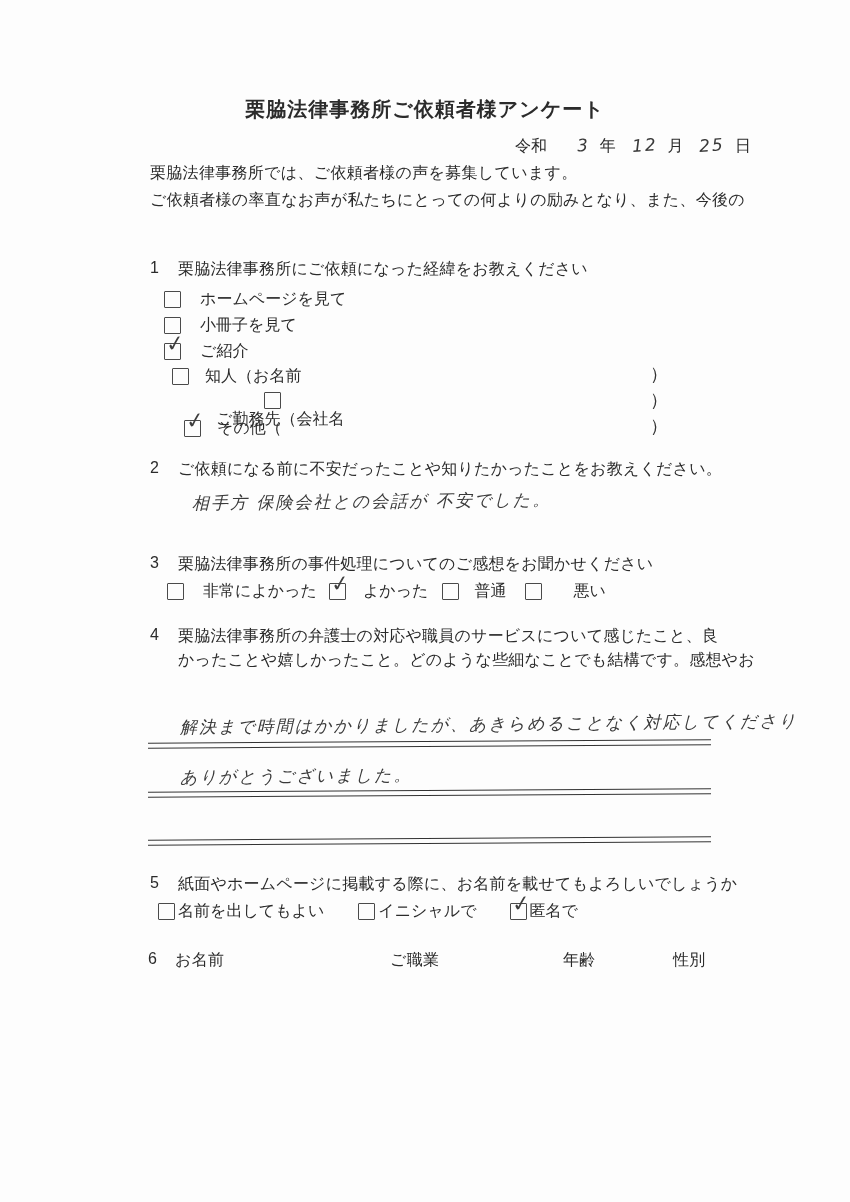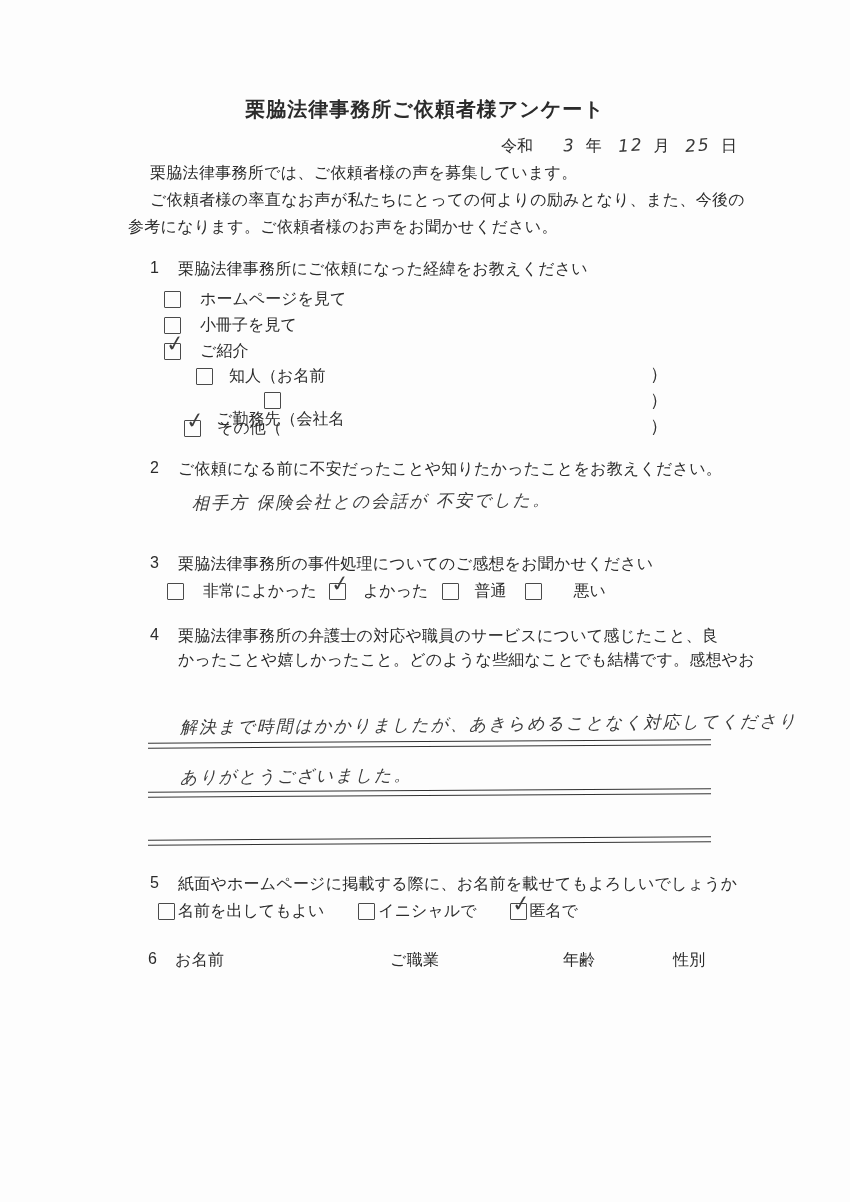--- a/index.html
+++ b/index.html
@@ -12,21 +12,21 @@
     color:#2b2b2b;
     overflow:hidden;
   }
   .abs{position:absolute;}
   .title{
     left:0;right:0;top:96px;
     text-align:center;
     font-size:20px;font-weight:600;letter-spacing:1px;
   }
   .date-row{
-    top:135px;left:501px;
+    top:135px;left:515px;
     display:flex;align-items:baseline;
     font-size:16px;
     justify-content:space-between;
   }
   .date-row .era{margin-right:30px;}
   .date-row .unit{margin-right:16px;}
   .hw{
     font-family:"DejaVu Sans","Liberation Sans",sans-serif;
     font-style:italic;
     color:#3a3a3a;
@@ -91,21 +91,20 @@
     <span class="hw date-hw">3</span>
     <span class="unit">年</span>
     <span class="hw date-hw">12</span>
     <span class="unit">月</span>
     <span class="hw date-hw">25</span>
     <span>日</span>
   </div>
 
   <div class="abs intro-line" style="left:150px;top:163px;">栗脇法律事務所では、ご依頼者様の声を募集しています。</div>
   <div class="abs intro-line" style="left:150px;top:190px;">ご依頼者様の率直なお声が私たちにとっての何よりの励みとなり、また、今後の</div>
-  <div class="abs intro-line" style="left:128px;top:217px;">参考になります。ご依頼者様のお声をお聞かせください。</div>
 
   <div class="abs q-head" style="left:150px;top:259px;">
     <span class="q-num">1</span>
     <span>栗脇法律事務所にご依頼になった経緯をお教えください</span>
   </div>
 
   <div class="abs opt-row" style="left:164px;top:289px;">
     <span class="cb"></span>
     <span class="opt-label">ホームページを見て</span>
   </div>
@@ -113,21 +112,21 @@
     <span class="cb"></span>
     <span class="opt-label">小冊子を見て</span>
   </div>
   <div class="abs opt-row" style="left:164px;top:341px;">
     <span class="cb">
         <span class="check">✓</span>
       </span>
     <span class="opt-label">ご紹介</span>
   </div>
 
-  <div class="abs opt-row" style="left:196px;top:366px;justify-content:flex-end;">
+  <div class="abs opt-row" style="left:172px;top:366px;justify-content:flex-end;">
     <span class="cb"></span>
     <span class="opt-label" style="margin-left:16px;">知人（お名前</span>
   </div>
   <span class="abs paren" style="left:650px;top:362px;">）</span>
 
   <div class="abs opt-row" style="left:200px;top:392px;flex-direction:column;">
     <span class="cb"></span>
     <span class="opt-label" style="margin-left:16px;">ご勤務先（会社名</span>
   </div>
   <span class="abs paren" style="left:650px;top:388px;">）</span>

